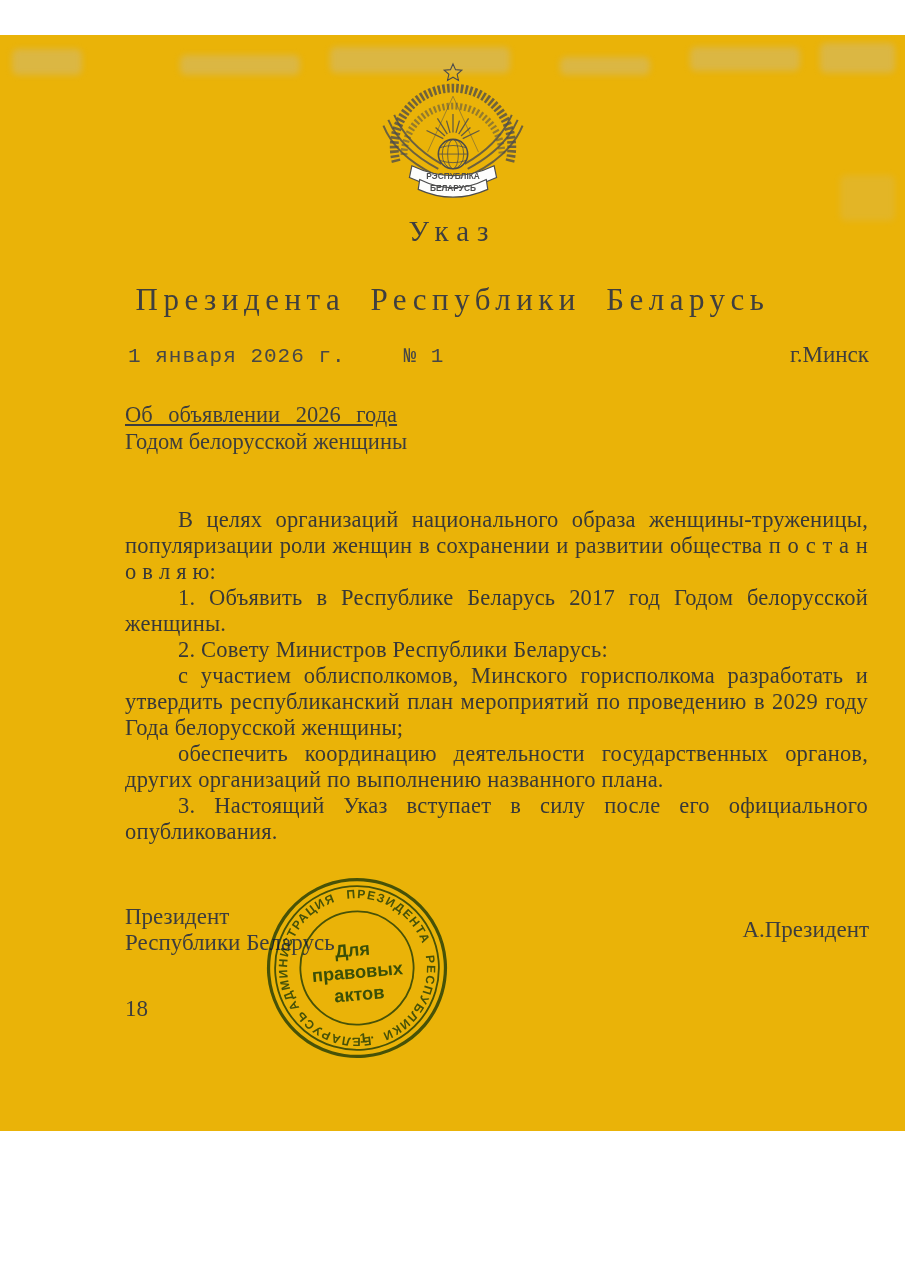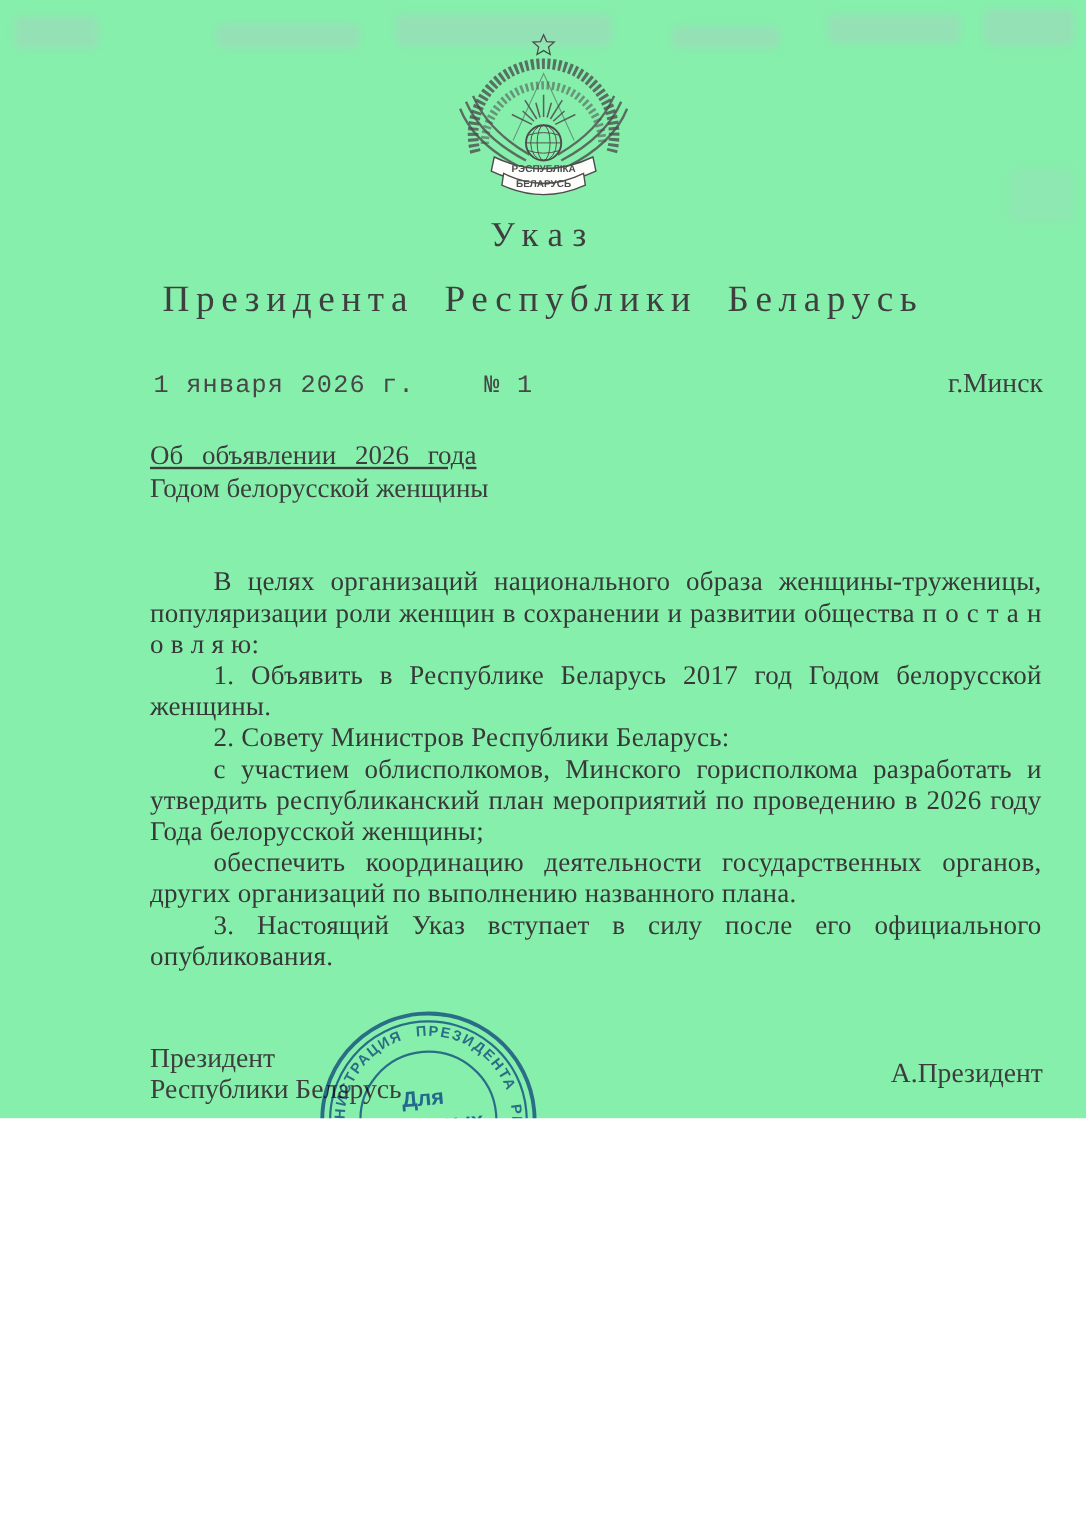--- a/index.html
+++ b/index.html
@@ -1,44 +1,45 @@
 <!DOCTYPE html>
 <html><head>
 <meta charset="utf-8">
 <title>Document</title>
 <style>
   html,body{margin:0;padding:0;background:#ffffff;}
   .page{
     position:relative;
-    width:905px;height:932px;
-    background:#86efac;
+    width:905px;height:1096px;
+    background:#eab308;
     font-family:"Liberation Serif",serif;
     color:#3a3a3a;
     overflow:hidden;
+    margin-top:35px;
   }
   
   .artifact{
     position:absolute;
     background:rgba(186,192,206,0.30);
     border-radius:6px;
     filter:blur(3px);
   }
   .emblem{
     position:absolute;
     top:26px;left:50%;
     transform:translateX(-50%);
   }
   .doc-type{
     position:absolute;top:180px;left:0;width:100%;
     text-align:center;
     font-size:29px;letter-spacing:8px;
     color:#3f3f3f;
   }
   .issuer{
-    position:absolute;top:231px;left:0;width:100%;
+    position:absolute;top:247px;left:0;width:100%;
     text-align:center;
     font-size:31px;letter-spacing:5.5px;word-spacing:12px;
     color:#3f3f3f;
   }
   .meta{
     position:absolute;top:307px;left:128px;right:36px;
     display:flex;align-items:baseline;
   }
   .meta-date,.meta-number{
     font-family:Liberation Mono, monospace;
@@ -146,21 +147,21 @@
 
   <div class="subject">
     <div class="subject-line1">Об объявлении 2026 года</div>
     <div>Годом белорусской женщины</div>
   </div>
 
   <div class="body-text">
     <p>В целях организаций национального образа женщины-труженицы, популяризации роли женщин в сохранении и развитии общества п о с т а н о в л я ю:</p>
     <p>1. Объявить в Республике Беларусь 2017 год Годом белорусской женщины.</p>
     <p>2. Совету Министров Республики Беларусь:</p>
-    <p>с участием облисполкомов, Минского горисполкома разработать и утвердить республиканский план мероприятий по проведению в 2026 году Года белорусской женщины;</p>
+    <p>с участием облисполкомов, Минского горисполкома разработать и утвердить республиканский план мероприятий по проведению в 2029 году Года белорусской женщины;</p>
     <p>обеспечить координацию деятельности государственных органов, других организаций по выполнению названного плана.</p>
     <p>3. Настоящий Указ вступает в силу после его официального опубликования.</p>
   </div>
 
   <div class="signature">
     <div>
       <div>Президент</div>
       <div>Республики Беларусь</div>
     </div>
     <div>А.Президент</div>

